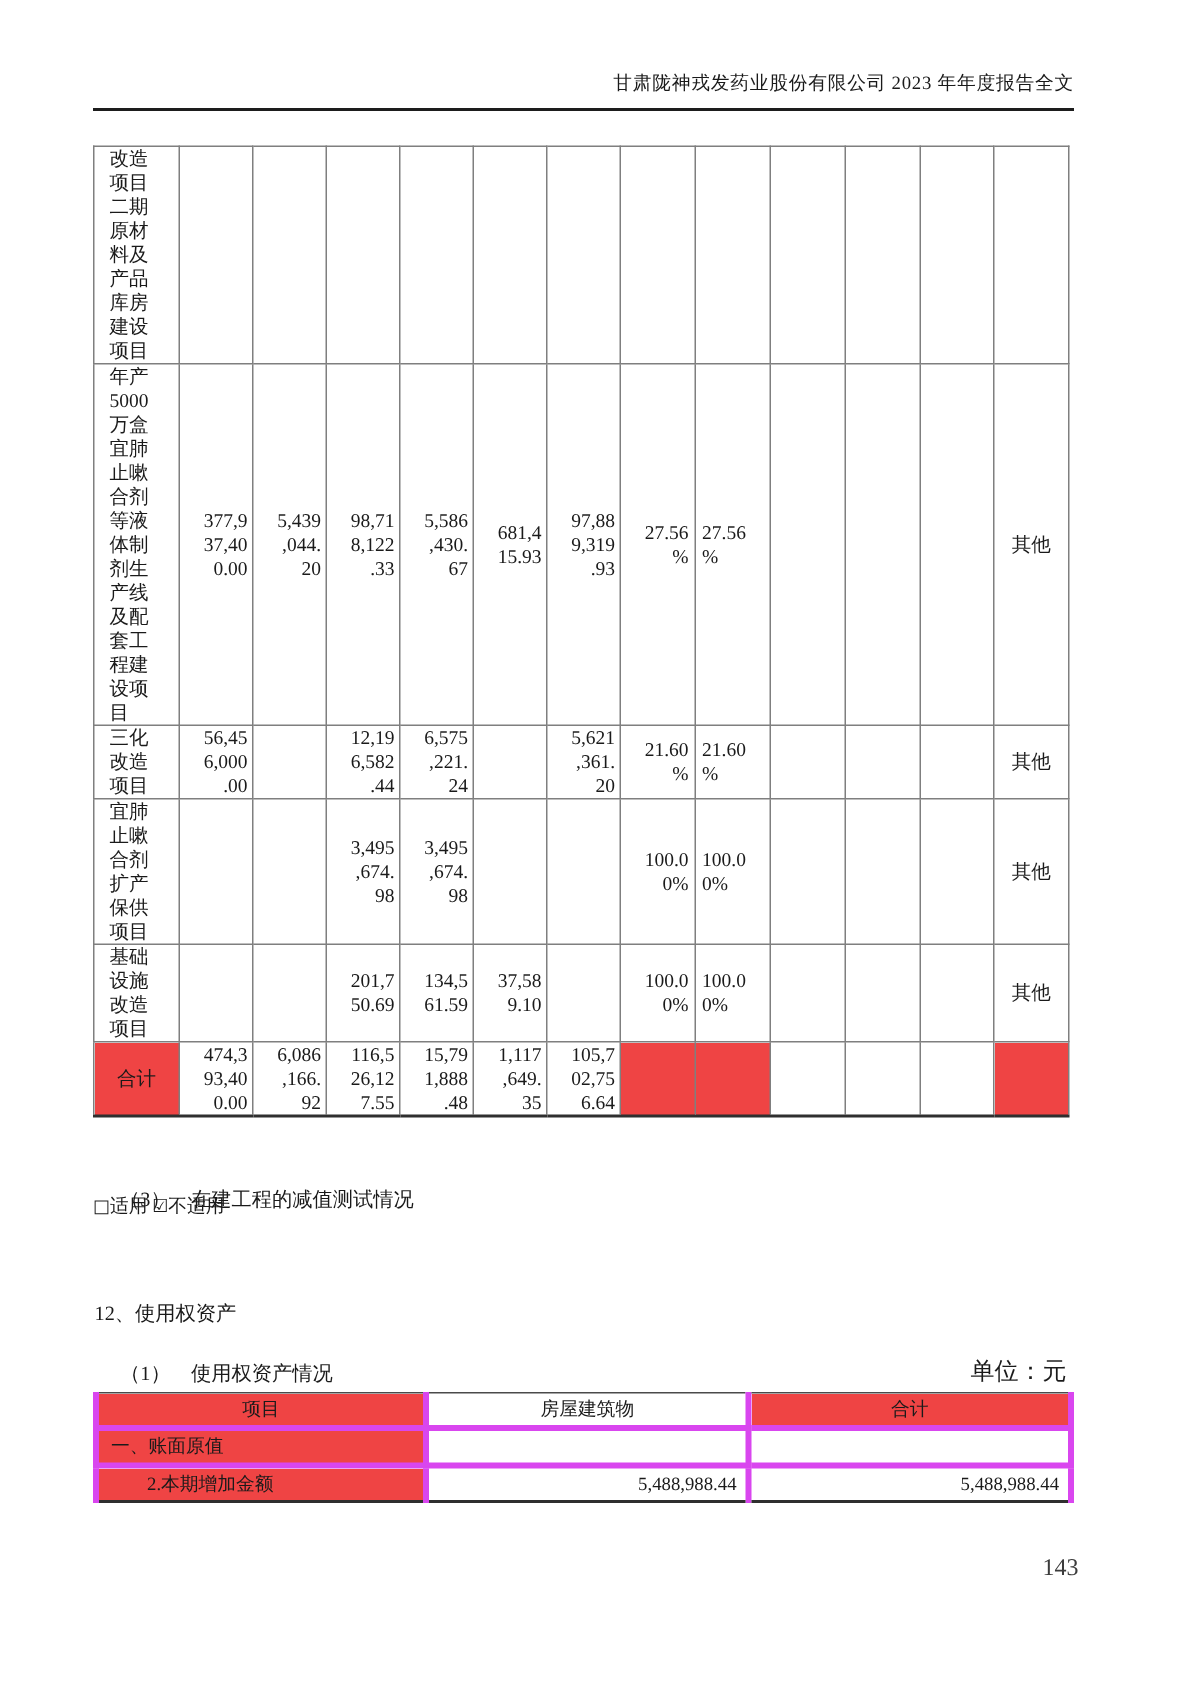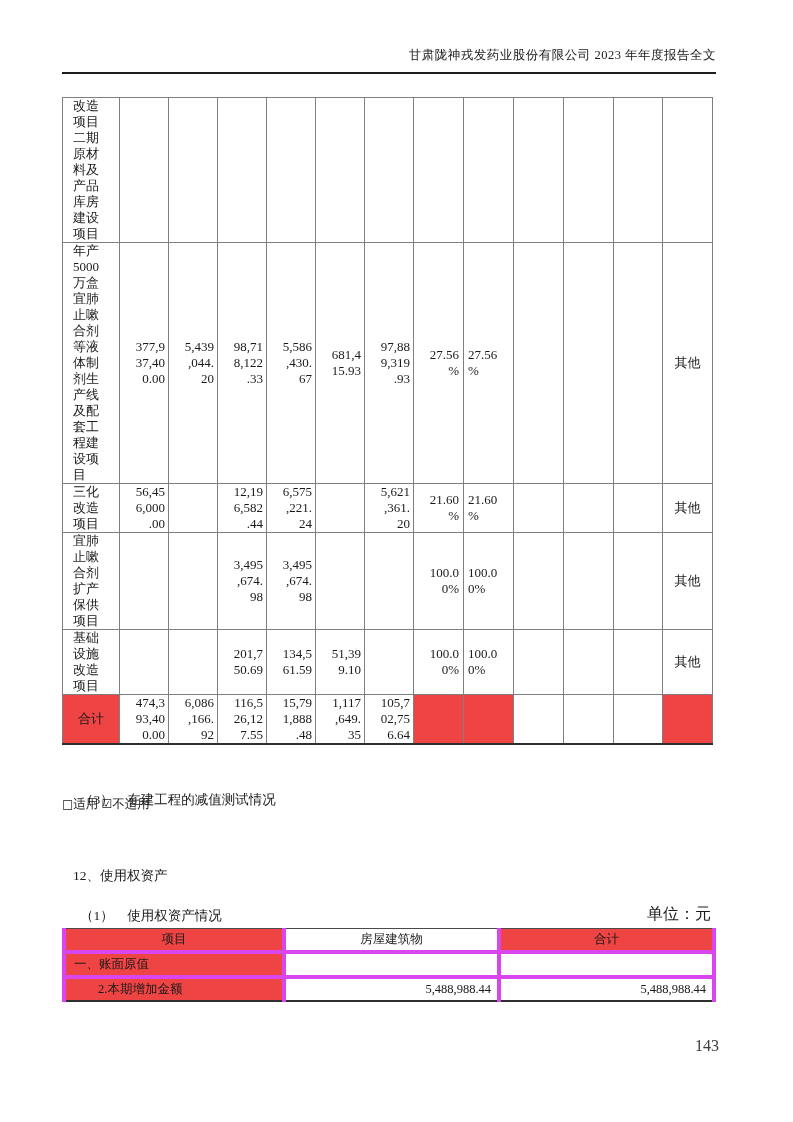--- a/index.html
+++ b/index.html
@@ -35,21 +35,21 @@
   td.pr{text-align:right;padding-right:4px !important;}
   td.pl{text-align:left;padding-left:4px !important;}
   td.oth{text-align:center;}
   td.emp{}
   tr.total td.lab{text-align:center;padding-left:0 !important;}
   .shade{background:#ef4444;}
 
   
   .h-sub{position:absolute;font-size:13.5px;font-weight:normal;white-space:nowrap;margin-top:34px;}
   .h3x{left:80px;top:757px;}
-  .h12{left:73px;top:833px;}
+  .h12{left:63px;top:833px;}
   .h12-1{left:80px;top:873px;}
   .applic{position:absolute;left:62px;top:796px;font-size:12.5px;white-space:nowrap;}
   .applic .box{font-family:"DejaVu Sans",sans-serif;font-size:12px;}
   .unit{position:absolute;right:82px;top:904px;font-size:16px;white-space:nowrap;}
 
   
   table.rou{
     position:absolute;left:62px;top:928px;width:650px;
     border-collapse:collapse;table-layout:fixed;
   }
@@ -210,21 +210,21 @@
       <td class="lab">基础
 设施
 改造
 项目</td>
       <td class="num"></td>
       <td class="num"></td>
       <td class="num">201,7
 50.69</td>
       <td class="num">134,5
 61.59</td>
-      <td class="num">51,39
+      <td class="num">37,58
 9.10</td>
       <td class="num"></td>
       <td class="pr">100.0
 0%</td>
       <td class="pl">100.0
 0%</td>
       <td class="emp"></td>
       <td class="emp"></td>
       <td class="emp"></td>
       <td class="oth">其他</td>

